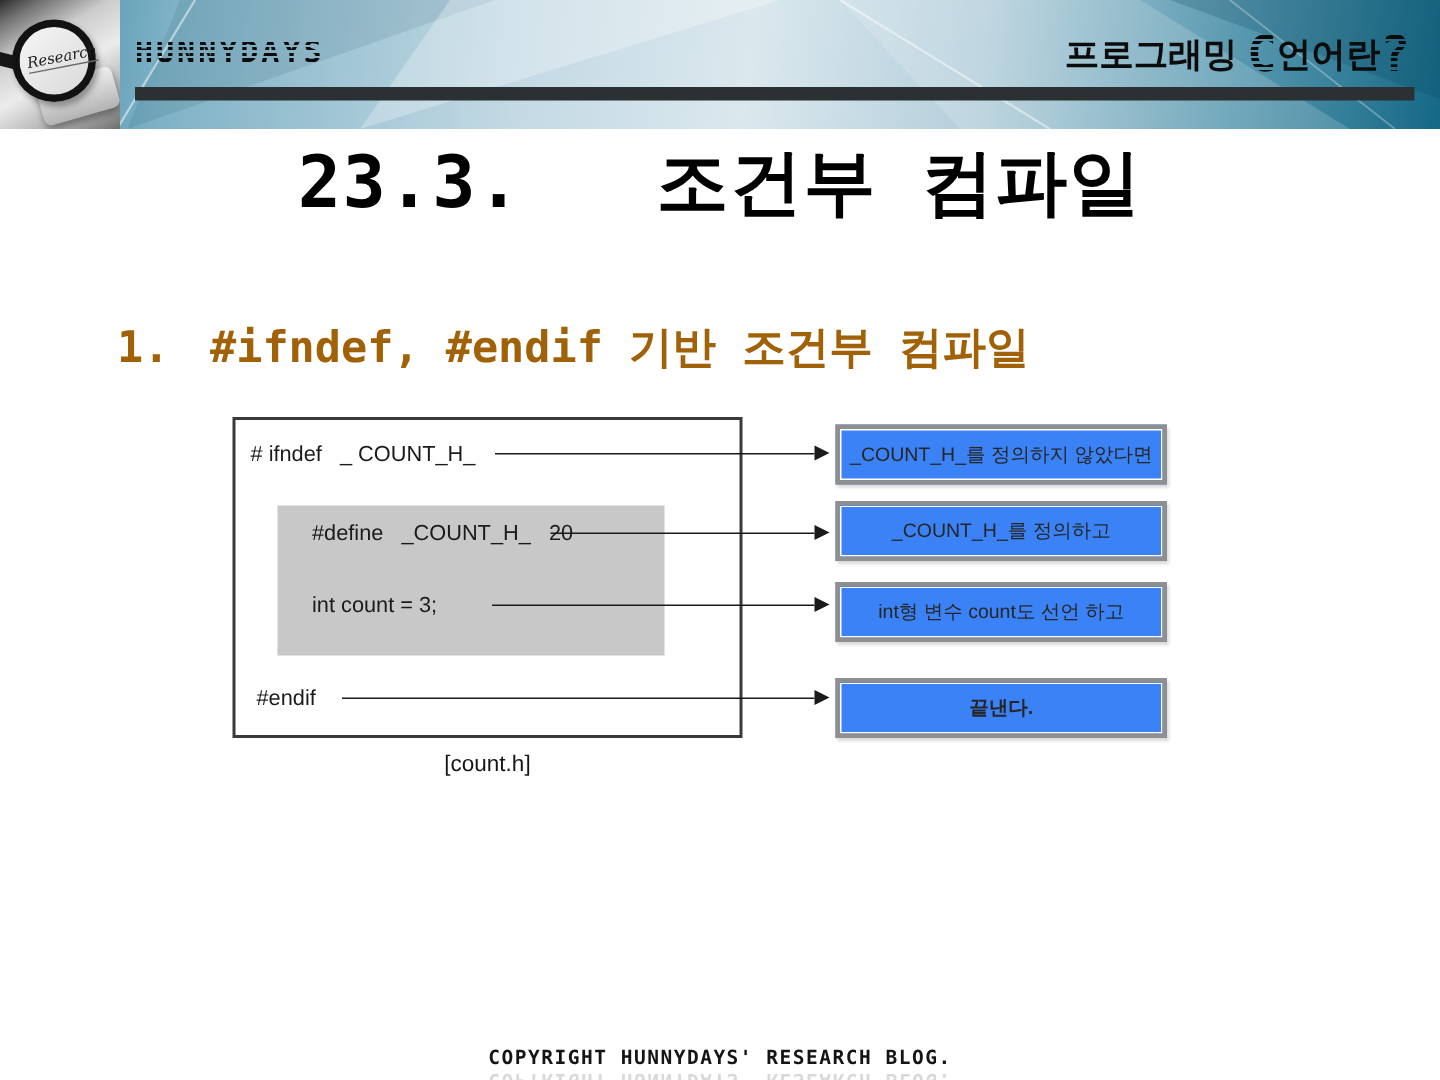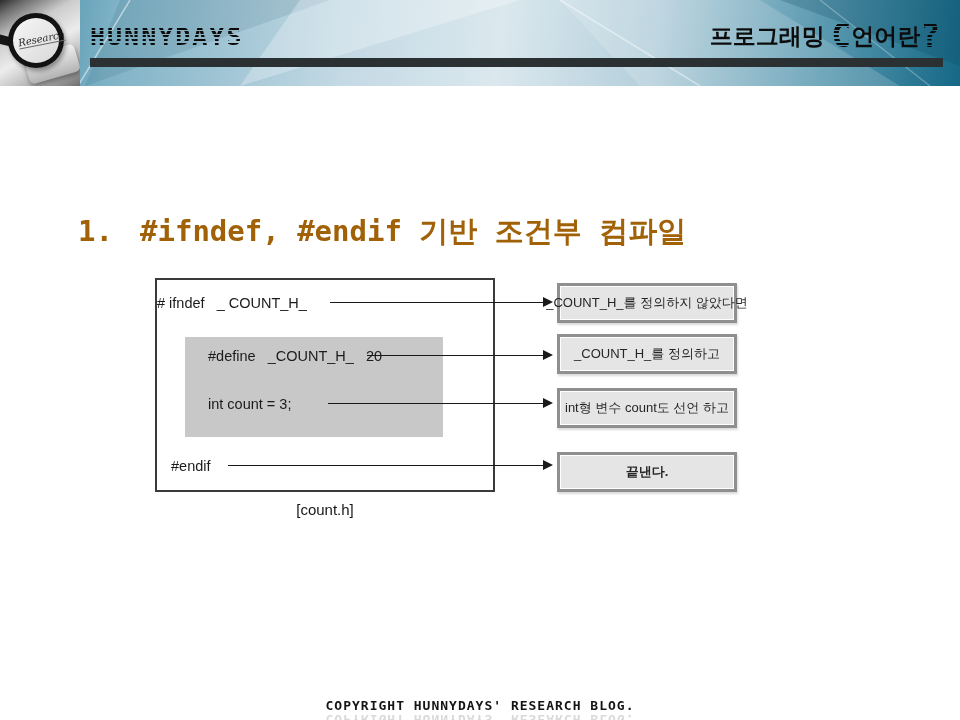--- a/index.html
+++ b/index.html
@@ -12,21 +12,21 @@
   
   .header {
     position:absolute; left:0; top:0; width:960px; height:86px;
     background:linear-gradient(97deg,#3a86a2 0%,#7fb2c6 12%,#c3d9e4 36%,
       #dbe8ee 52%,#b4cfdb 68%,#5b9ab1 85%,#156886 100%);
   }
   .header-facets { position:absolute; inset:0; width:100%; height:100%; }
   .brand {
     position:absolute; left:90px; top:24px;
     font-family:"DejaVu Sans Mono", monospace; font-weight:bold;
-    font-size:25px; letter-spacing:2px; line-height:1;
+    font-size:20px; letter-spacing:2px; line-height:1;
     background:repeating-linear-gradient(to bottom,#0b0b0b 0 2.2px,rgba(0,0,0,0) 2.2px 3.7px);
     -webkit-background-clip:text; background-clip:text; color:transparent;
   }
   .header-underline {
     position:absolute; left:90px; top:58px; width:853px; height:9px;
     background:#2b3133;
   }
   .tagline {
     position:absolute; right:20px; top:18px; color:#0c0c0c;
     font-weight:bold; font-size:23px; line-height:36px; white-space:nowrap;
@@ -86,42 +86,42 @@
     border:2px solid #3a3a3a; background:#ffffff;
   }
   .gray-box {
     position:absolute; left:185px; top:337px; width:258px; height:100px;
     background:#c8c8c8;
   }
   .code-line {
     position:absolute; font-size:14.5px; color:#1b1b1b; white-space:pre;
     line-height:16px; font-weight:normal;
   }
-  .line-ifndef { left:157px; top:295px; }
+  .line-ifndef { left:167px; top:295px; }
   .line-define { left:208px; top:348px; }
   .line-int    { left:208px; top:396px; }
   .line-endif  { left:171px; top:458px; }
   .code-caption {
     position:absolute; left:155px; top:501px; width:340px; text-align:center;
     font-size:15px; color:#161616;
   }
   .arrow { position:absolute; height:0; border-top:1.6px solid #1a1a1a; }
   .arrow::after {
     content:""; position:absolute; right:-10px; top:-6px;
     border-left:10px solid #1a1a1a;
     border-top:5px solid transparent; border-bottom:5px solid transparent;
   }
   .arrow-1 { left:330px; top:302px; width:213px; }
   .arrow-2 { left:367px; top:355px; width:176px; }
   .arrow-3 { left:328px; top:403px; width:215px; }
   .arrow-4 { left:228px; top:465px; width:315px; }
 
   .annotation {
-    position:absolute; left:557px; width:180px; height:40px;
-    background:#e5e5e5; border:3px solid #8f8f8f;
+    position:absolute; left:557px; width:221px; height:40px;
+    background:#3b82f6; border:3px solid #8f8f8f;
     box-shadow:inset 0 0 0 1px #ffffff, 1px 2px 2px rgba(0,0,0,0.15);
     display:flex; align-items:center; justify-content:center;
     font-size:13px; color:#262626; white-space:nowrap;
   }
   .annotation-1 { top:283px; }
   .annotation-2 { top:334px;align-items:center; }
   .annotation-3 { top:388px;text-align:center; }
   .annotation-4 { top:452px;font-weight:bold; }
 
   
@@ -161,20 +161,21 @@
       </div>
     </div>
 
     <div class="brand">HUNNYDAYS</div>
 
     <div class="header-underline"></div>
 
     <div class="tagline"><span>프로그래밍 </span><span class="scanline">C</span><span>언어란</span><span class="scanline">?</span></div>
   </div>
 
+  <div class="slide-title">23.3.   조건부 컴파일</div>
 
   <div class="list-row">
     <span class="list-number">1.</span><span>#ifndef, #endif 기반 조건부 컴파일</span>
   </div>
 
   <div>
     <div class="code-box"></div>
     <div class="gray-box"></div>
 
     <span class="code-line line-ifndef"># ifndef   _ COUNT_H_</span>

